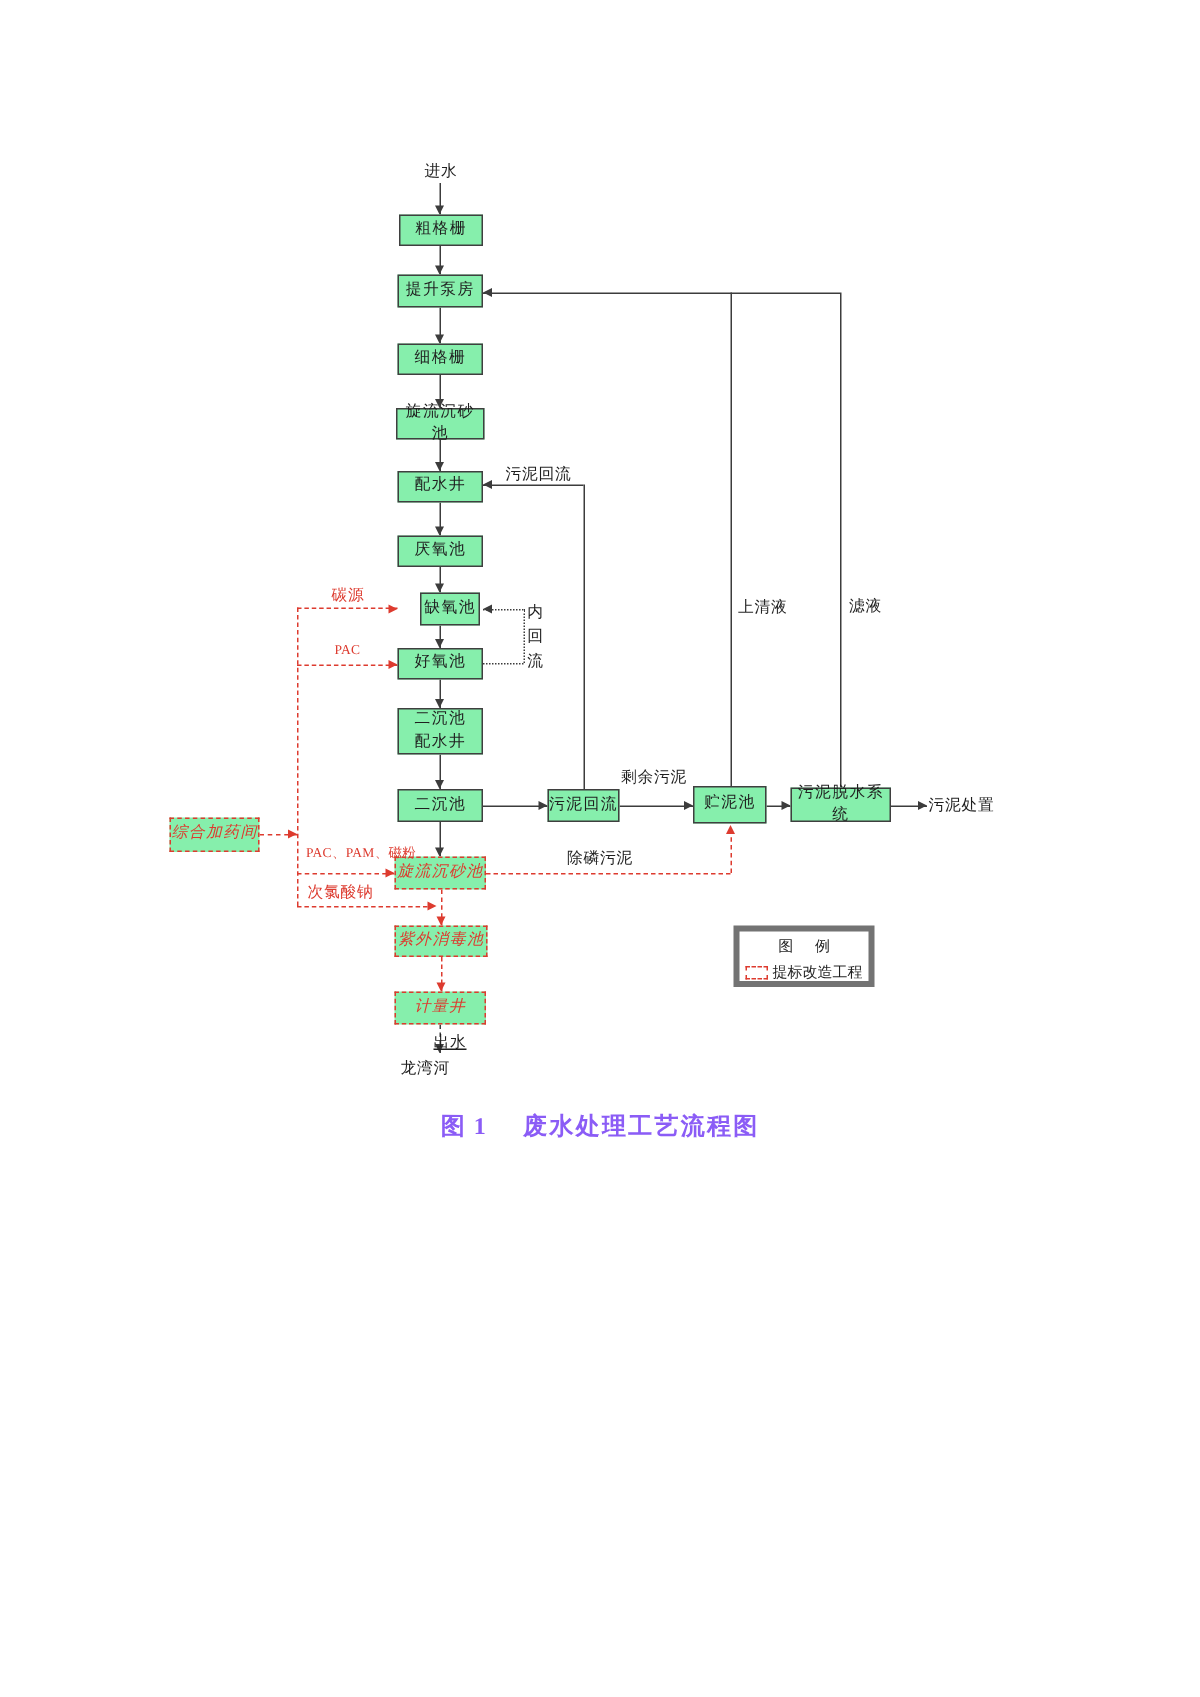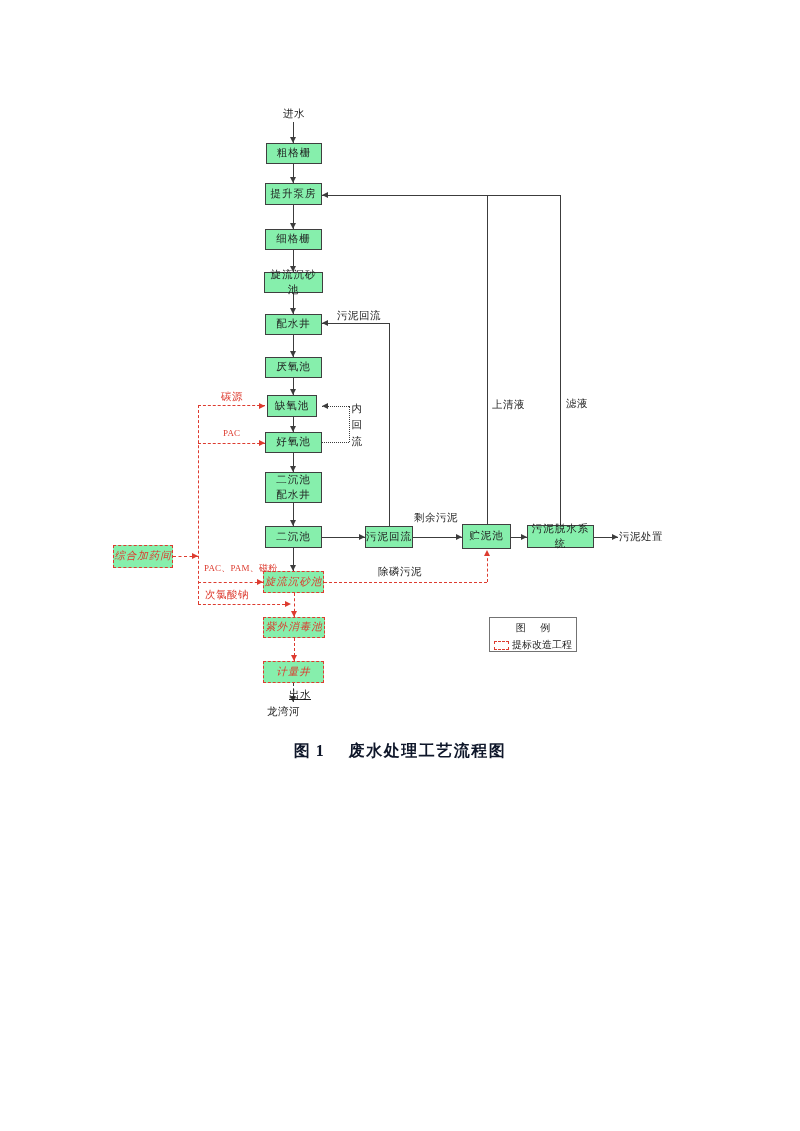--- a/index.html
+++ b/index.html
@@ -9,48 +9,48 @@
   .node{position:absolute;box-sizing:border-box;border:1px solid #3f3f3f;background:#86efac;
         display:flex;align-items:center;justify-content:center;text-align:center;
         font-size:10.5px;letter-spacing:1px;line-height:1.4;white-space:pre-line;z-index:3;}
   .node.red{border:1px dashed #dd3b2f;color:#dd3b2f;font-style:italic;}
   .flow-label{position:absolute;font-size:10.5px;letter-spacing:0.5px;white-space:nowrap;z-index:4;}
   .flow-label.red{color:#dd3b2f;}
   .flow-label.latin{font-size:9px;letter-spacing:0.2px;}
   .flow-label.vertical{width:12px;white-space:normal;word-break:break-all;line-height:1.55;text-align:center;}
   .seg{position:absolute;z-index:1;}
   .arrow{position:absolute;width:0;height:0;z-index:2;}
-  .legend{position:absolute;left:489px;top:617px;width:86px;height:33px;border:1px solid #737373;
+  .legend{position:absolute;left:489px;top:617px;width:86px;height:33px;border:4px solid #737373;
           background:#fff;font-size:10px;z-index:5;}
   .legend-title{text-align:center;margin-top:3px;letter-spacing:6px;text-indent:6px;}
   .legend-row{display:flex;align-items:center;margin:3px 0 0 4px;}
   .legend-swatch{width:13px;height:7px;border:1px dashed #dd3b2f;margin-right:3px;flex:0 0 auto;}
   .caption{position:absolute;top:741px;left:0;width:100%;text-align:center;
-           font-weight:bold;font-size:16px;color:#0f172a;letter-spacing:1px;}
+           font-weight:bold;font-size:16px;color:#8b5cf6;letter-spacing:1px;}
   .caption-title{margin-left:24px;letter-spacing:1.5px;}
 </style>
 </head>
 <body>
 
 <div class="page">
   <div id="flowchart" class="flowchart">
     <div class="legend">
       <div class="legend-title">图 例</div>
       <div class="legend-row">
         <span class="legend-swatch"></span>
         <span class="legend-label">提标改造工程</span>
       </div>
     </div>
   <div class="node black" style="left: 266px; top: 143px; width: 56px; height: 21px;">粗格栅</div>
       <div class="node black" style="left: 265px; top: 183px; width: 57px; height: 22px;">提升泵房</div>
       <div class="node black" style="left: 265px; top: 229px; width: 57px; height: 21px;">细格栅</div>
       <div class="node black" style="left: 264px; top: 272px; width: 59px; height: 21px;">旋流沉砂池</div>
       <div class="node black" style="left: 265px; top: 314px; width: 57px; height: 21px;">配水井</div>
       <div class="node black" style="left: 265px; top: 357px; width: 57px; height: 21px;">厌氧池</div>
-      <div class="node black" style="left: 267px; top: 395px; width: 50px; height: 22px;">缺氧池</div>
+      <div class="node black" style="left: 280px; top: 395px; width: 40px; height: 22px;">缺氧池</div>
       <div class="node black" style="left: 265px; top: 432px; width: 57px; height: 21px;">好氧池</div>
       <div class="node black" style="left: 265px; top: 472px; width: 57px; height: 31px;">二沉池
 配水井</div>
       <div class="node black" style="left: 265px; top: 526px; width: 57px; height: 22px;">二沉池</div>
       <div class="node black" style="left: 365px; top: 526px; width: 48px; height: 22px;">污泥回流</div>
       <div class="node black" style="left: 462px; top: 524px; width: 49px; height: 25px;">贮泥池</div>
       <div class="node black" style="left: 527px; top: 525px; width: 67px; height: 23px;">污泥脱水系统</div>
       <div class="node red" style="left: 263px; top: 571px; width: 61px; height: 22px;">旋流沉砂池</div>
       <div class="node red" style="left: 263px; top: 617px; width: 62px; height: 21px;">紫外消毒池</div>
       <div class="node red" style="left: 263px; top: 661px; width: 61px; height: 22px;">计量井</div>

